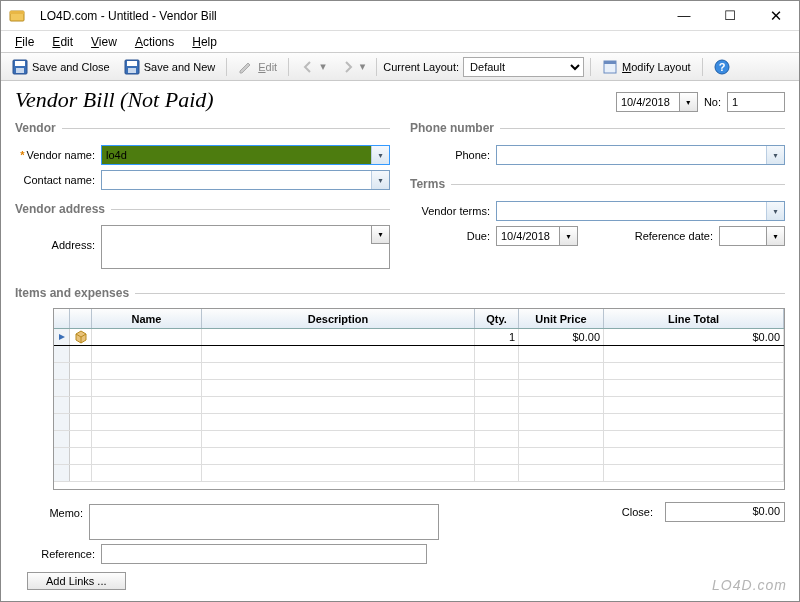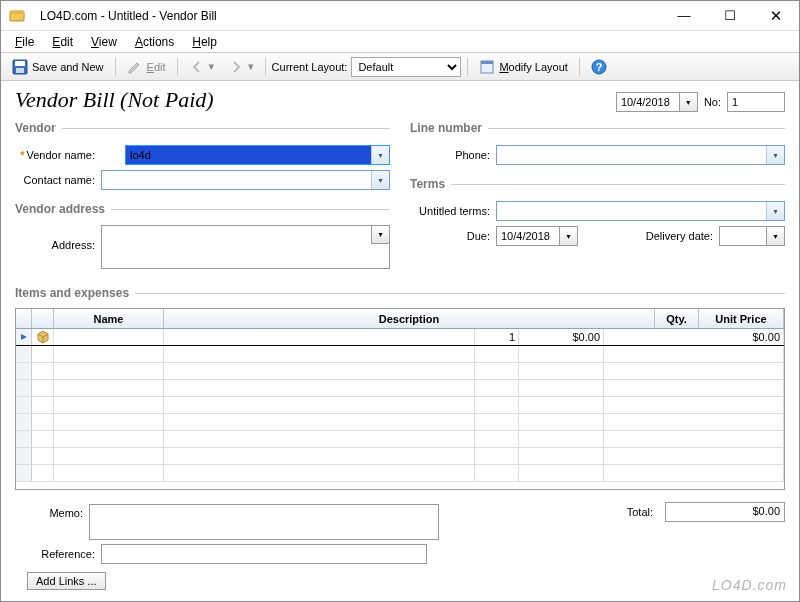--- a/index.html
+++ b/index.html
@@ -28,53 +28,53 @@
 .datebox .dd .btn { width: 18px; border-left: 1px solid #999; display:flex; align-items:center; justify-content:center; background: linear-gradient(#fff,#e6e6e6); font-size:8px; }
 .nobox input { border: 1px solid #999; height: 20px; width: 58px; padding: 0 4px; font-size: 11px; }
 .cols { display: flex; gap: 20px; margin-top: 4px; }
 .col { flex: 1; }
 fieldset { border: none; border-top: 1px solid #ccc; margin: 0 0 8px 0; padding: 6px 0 0 0; }
 fieldset legend { color: #777; font-size: 12px; font-weight: bold; padding: 0 6px 0 0; }
 .frow { display: flex; align-items: center; margin: 3px 0; min-height: 22px; }
 .frow .lab { width: 86px; text-align: right; padding-right: 6px; font-size: 11px; }
 .frow .req { color: #e08000; font-weight: bold; margin-right: 2px; }
 .combo { flex: 1; display: flex; border: 1px solid #7a9fc4; height: 20px; background: #fff; }
-.combo.focus { background: #1d4ed8; border-color: #3399ff; margin-left: 24px; }
+.combo.focus { background: #4d7c0f; border-color: #3399ff; }
 .combo input { border: none; flex: 1; padding: 0 4px; font-size: 11px; background: transparent; outline: none; }
 .combo .dbtn { width: 18px; border-left: 1px solid #b9cde2; background: linear-gradient(#f4f8fc,#dbe7f2); display:flex;align-items:center;justify-content:center;font-size:8px;color:#456; }
 .tarea { flex: 1; border: 1px solid #999; height: 44px; position: relative; background:#fff; }
 .tarea .dbtn { position: absolute; right: 0; top: 0; width: 18px; height: 18px; border-left: 1px solid #999; border-bottom:1px solid #999; background: linear-gradient(#fff,#e6e6e6); display:flex;align-items:center;justify-content:center;font-size:8px; }
 .termsrow .lab { width: 86px; }
 .termsrow .combo { flex: 1; }
 .duerow .lab2 { width: 86px; text-align:right; padding-right:6px;}
 .duerow .dd { display:flex; border:1px solid #999; height:20px; }
 .duerow .dd input { border:none; width:62px; padding:0 4px; font-size:11px; }
 .duerow .dd .btn { width:18px; border-left:1px solid #999; display:flex;align-items:center;justify-content:center;background:linear-gradient(#fff,#e6e6e6);font-size:8px; }
-.grid { border: 1px solid #999; margin-top: 2px; }
+.grid { border: 1px solid #999; margin-top: 2px; margin-left: 38px; }
 .grid-head { display: flex; background: linear-gradient(#fdfdfd,#e3ecf5); border-bottom: 1px solid #8aa; height: 20px; }
 .grid-head .gh { border-right: 1px solid #b8c4d0; display:flex;align-items:center;justify-content:center;font-size:11px;font-weight:bold; }
 .grid-head .gh.iconcol { width: 22px; }
 .grid-head .gh.sel { width: 16px; }
 .grid-body { height: 160px; overflow: hidden; background:#fff; }
 .grow { display: flex; height: 17px; border-bottom: 1px solid #ddd; }
 .grow.datarow { border-bottom: 1px solid #000; }
 .grow .gc { border-right: 1px solid #ddd; padding: 0 3px; font-size: 11px; display:flex; align-items:center; overflow:hidden; }
 .grow .gc.sel { width: 16px; background:#f0f4f8; border-right:1px solid #ccc; justify-content:center; }
 .grow .gc.iconcol { width: 22px; justify-content:center; }
 .grow .gc.r { justify-content: flex-end; }
 .bottom { display: flex; margin-top: 12px; gap: 20px; align-items: flex-start; }
 .bottom .left { flex: 1.3; }
 .bottom .right { flex: 1; display:flex; flex-direction:column; align-items:flex-end; gap: 6px; }
 .memorow { display:flex; align-items:flex-start; margin: 2px 0; }
 .memorow .lab { width: 74px; text-align:right; padding-right:6px; font-size:11px; padding-top:3px; }
 .memorow textarea { flex:1; height: 36px; border:1px solid #999; resize:none; font-size:11px; font-family:inherit; padding:2px; }
 .refrow { display:flex; align-items:center; margin: 4px 12px; }
 .refrow .lab { width: 74px; text-align:right; padding-right:6px; font-size:11px; }
 .refrow input { flex:1; height:20px; border:1px solid #999; padding:0 4px; font-size:11px; }
-.addlinks { border:1px solid #999; background:linear-gradient(#fdfdfd,#e8e8e8); padding: 2px 8px; font-size:11px; margin-left: 12px; margin-top:4px; }
+.addlinks { border:1px solid #999; background:linear-gradient(#fdfdfd,#e8e8e8); padding: 2px 18px; font-size:11px; margin-left: 12px; margin-top:4px; }
 .totrow { display:flex; align-items:center; gap: 12px; font-size:11px; }
 .totrow .val { border:1px solid #999; width: 120px; height:20px; padding: 2px 4px; text-align:right; background:#fff; }
 .watermark { position:absolute; right: 12px; bottom: 8px; font-size: 14px; color: #b5b5b5; font-style: italic; letter-spacing: 1px; pointer-events:none; }
 svg.ico { width:16px; height:16px; }
 </style>
 </head>
 <body>
 
 <div class="window">
 
@@ -99,39 +99,47 @@
     <span class="mi"><u>H</u>elp</span>
   </div>
 
   <div class="toolbar">
     <span class="tbtn">
       <svg class="ico" viewBox="0 0 16 16">
           <rect x="1" y="1" width="14" height="14" rx="1" fill="#3a6fb7" stroke="#2a5390"></rect>
           <rect x="3" y="2" width="10" height="5" fill="#fff"></rect>
           <rect x="4" y="9" width="8" height="5" fill="#c9d9ee"></rect>
         </svg>
+      <span>Save and Close</span>
+    </span>
+    <span class="tbtn">
+      <svg class="ico" viewBox="0 0 16 16">
+          <rect x="1" y="1" width="14" height="14" rx="1" fill="#3a6fb7" stroke="#2a5390"></rect>
+          <rect x="3" y="2" width="10" height="5" fill="#fff"></rect>
+          <rect x="4" y="9" width="8" height="5" fill="#c9d9ee"></rect>
+        </svg>
       <span>Save and New</span>
     </span>
     <div class="tsep"></div>
     <span class="tbtn disabled">
       <svg class="ico" viewBox="0 0 16 16">
           <path d="M2 12 L10 4 L12 6 L4 14 L2 14 Z" fill="#ccc" stroke="#aaa"></path>
         </svg>
       <span><u>E</u>dit</span>
     </span>
     <div class="tsep"></div>
     <span class="tbtn disabled"><svg class="ico" viewBox="0 0 16 16">
           <path d="M10 3 L5 8 L10 13" stroke="#bbb" fill="none" stroke-width="2"></path>
         </svg>▾</span>
     <span class="tbtn disabled"><svg class="ico" viewBox="0 0 16 16">
           <path d="M6 3 L11 8 L6 13" stroke="#bbb" fill="none" stroke-width="2"></path>
         </svg>▾</span>
     <div class="tsep"></div>
     <span style="font-size:11px;">Current Layout:</span>
-    <select class="tsel" style="width:110px">
+    <select class="tsel" style="width:121px">
       <option>Default</option>
     </select>
     <div class="tsep"></div>
     <span class="tbtn">
       <svg class="ico" viewBox="0 0 16 16">
           <rect x="2" y="2" width="12" height="12" fill="#e8f0fa" stroke="#6a8bc0"></rect>
           <rect x="2" y="2" width="12" height="3" fill="#6a8bc0"></rect>
         </svg>
       <span><u>M</u>odify Layout</span>
     </span>
@@ -182,65 +190,66 @@
           <div class="frow" style="align-items:flex-start;">
             <div class="lab" style="padding-top:14px;">Address:</div>
             <div class="tarea">
               <div class="dbtn">▾</div>
             </div>
           </div>
         </fieldset>
       </div>
       <div class="col">
         <fieldset>
-          <legend>Line number</legend>
+          <legend>Phone number</legend>
           <div class="frow">
             <div class="lab">Phone:</div>
             <div class="combo">
               <input value="" style="">
               <div class="dbtn">▾</div>
             </div>
           </div>
         </fieldset>
         <fieldset>
           <legend>Terms</legend>
           <div class="frow termsrow">
-            <div class="lab">Untitled terms:</div>
+            <div class="lab">Vendor terms:</div>
             <div class="combo">
               <input value="" style="">
               <div class="dbtn">▾</div>
             </div>
           </div>
           <div class="frow duerow">
             <div class="lab">Due:</div>
             <div class="dd">
               <input value="10/4/2018" style="">
               <div class="btn">▾</div>
             </div>
             <div style="flex:1"></div>
-            <div class="lab2">Delivery date:</div>
+            <div class="lab2">Reference date:</div>
             <div class="dd">
               <input style="width: 46px;" value="">
               <div class="btn">▾</div>
             </div>
           </div>
         </fieldset>
       </div>
     </div>
 
     <fieldset style="margin-top:6px;">
       <legend>Items and expenses</legend>
       <div class="grid">
         <div class="grid-head">
           <div class="gh sel"></div>
           <div class="gh iconcol"></div>
           <div class="gh" style="width:110px">Name</div>
           <div class="gh" style="flex:1">Description</div>
           <div class="gh" style="width:44px">Qty.</div>
           <div class="gh" style="width:85px">Unit Price</div>
+          <div class="gh" style="width:180px">Line Total</div>
         </div>
         <div class="grid-body">
           <div class="grow datarow">
             <div class="gc sel">
                 <svg width="8" height="8" viewBox="0 0 8 8">
                   <path d="M1 1 L7 4 L1 7 Z" fill="#3a6fb7"></path>
                 </svg>
               </div>
             <div class="gc iconcol">
                 <svg width="14" height="14" viewBox="0 0 14 14">
@@ -337,21 +346,21 @@
           <textarea style=""></textarea>
         </div>
         <div class="refrow">
           <div class="lab">Reference:</div>
           <input value="" style="">
         </div>
         <button class="addlinks">Add Links ...</button>
       </div>
       <div class="right">
         <div class="totrow">
-          <span>Total:</span>
+          <span>Close:</span>
           <div class="val">$0.00</div>
         </div>
       </div>
     </div>
 
     <div class="watermark">LO4D.com</div>
   </div>
 </div>
 
 </body></html>

